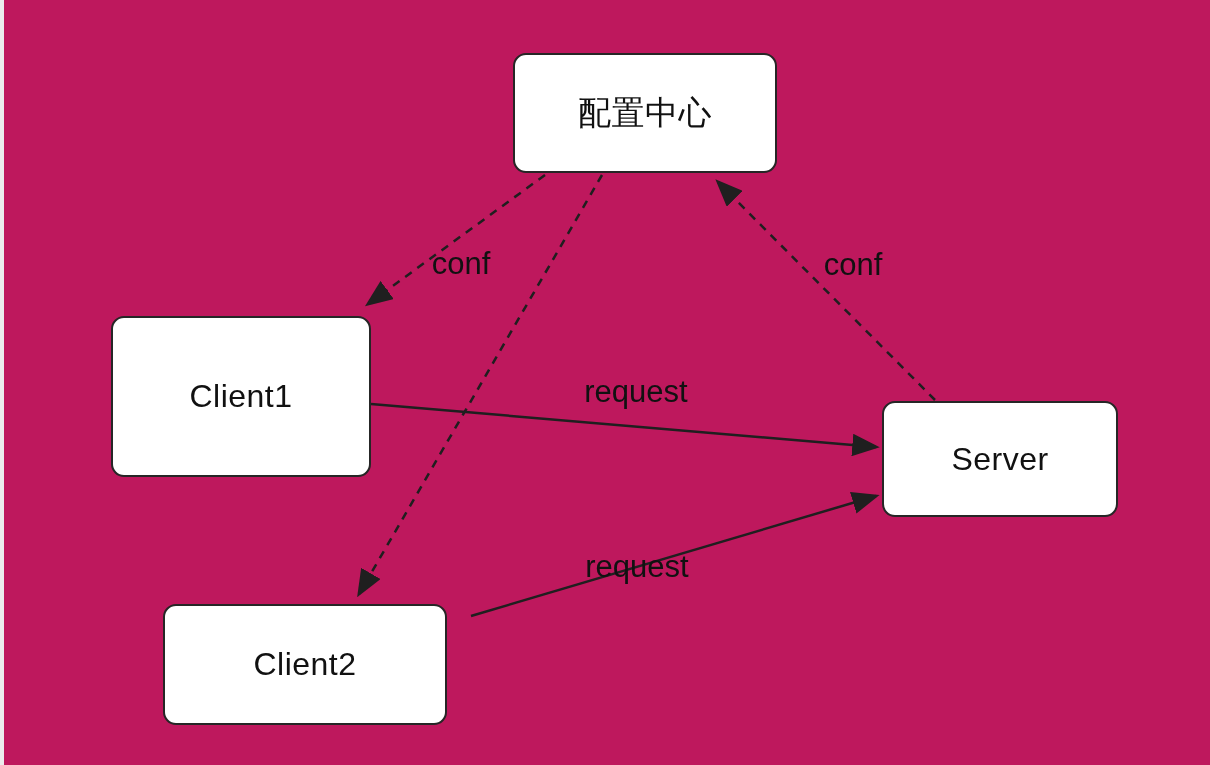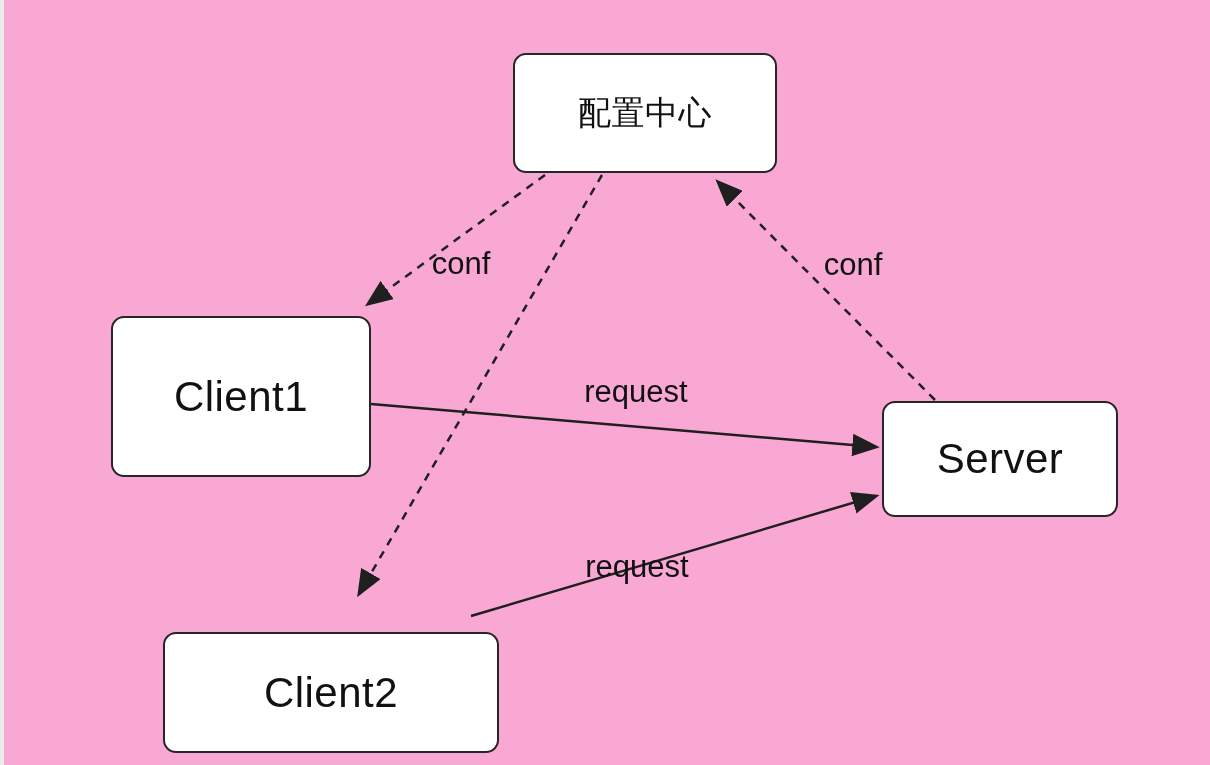--- a/index.html
+++ b/index.html
@@ -4,21 +4,21 @@
 <style>
   html, body {
     margin: 0;
     padding: 0;
     background: #ffffff;
   }
   .stage {
     position: relative;
     width: 1210px;
     height: 765px;
-    background: #f9a8d4;
+    background: #be185d;
     overflow: hidden;
     font-family: "Liberation Sans", "DejaVu Sans", sans-serif;
   }
   .left-edge-shadow {
     position: absolute;
     left: 0; top: 0;
     width: 4px; height: 765px;
     background: #ececec;
   }
   .edge-layer {
@@ -28,26 +28,26 @@
   .node {
     position: absolute;
     box-sizing: border-box;
     background: #ffffff;
     border: 2.5px solid #262626;
     border-radius: 13px;
     display: flex;
     align-items: center;
     justify-content: center;
     color: #111111;
-    font-size: 42px;
+    font-size: 32px;
     letter-spacing: 0.5px;
   }
   .node-config { left: 513px; top: 53px;  width: 264px; height: 120px; font-size: 33px; }
   .node-client1{ left: 111px; top: 316px; width: 260px; height: 161px; }
-  .node-client2{ left: 163px; top: 604px; width: 336px; height: 121px; margin-top: 28px; }
+  .node-client2{ left: 163px; top: 604px; width: 284px; height: 121px; }
   .node-server { left: 882px; top: 401px; width: 236px; height: 116px; }
   .edge-label {
     position: absolute;
     transform: translate(-50%, -50%);
     color: #111111;
     font-size: 31px;
     white-space: nowrap;
     line-height: 1;
   }
   .lbl-conf-left  { left: 461px; top: 263px; }

